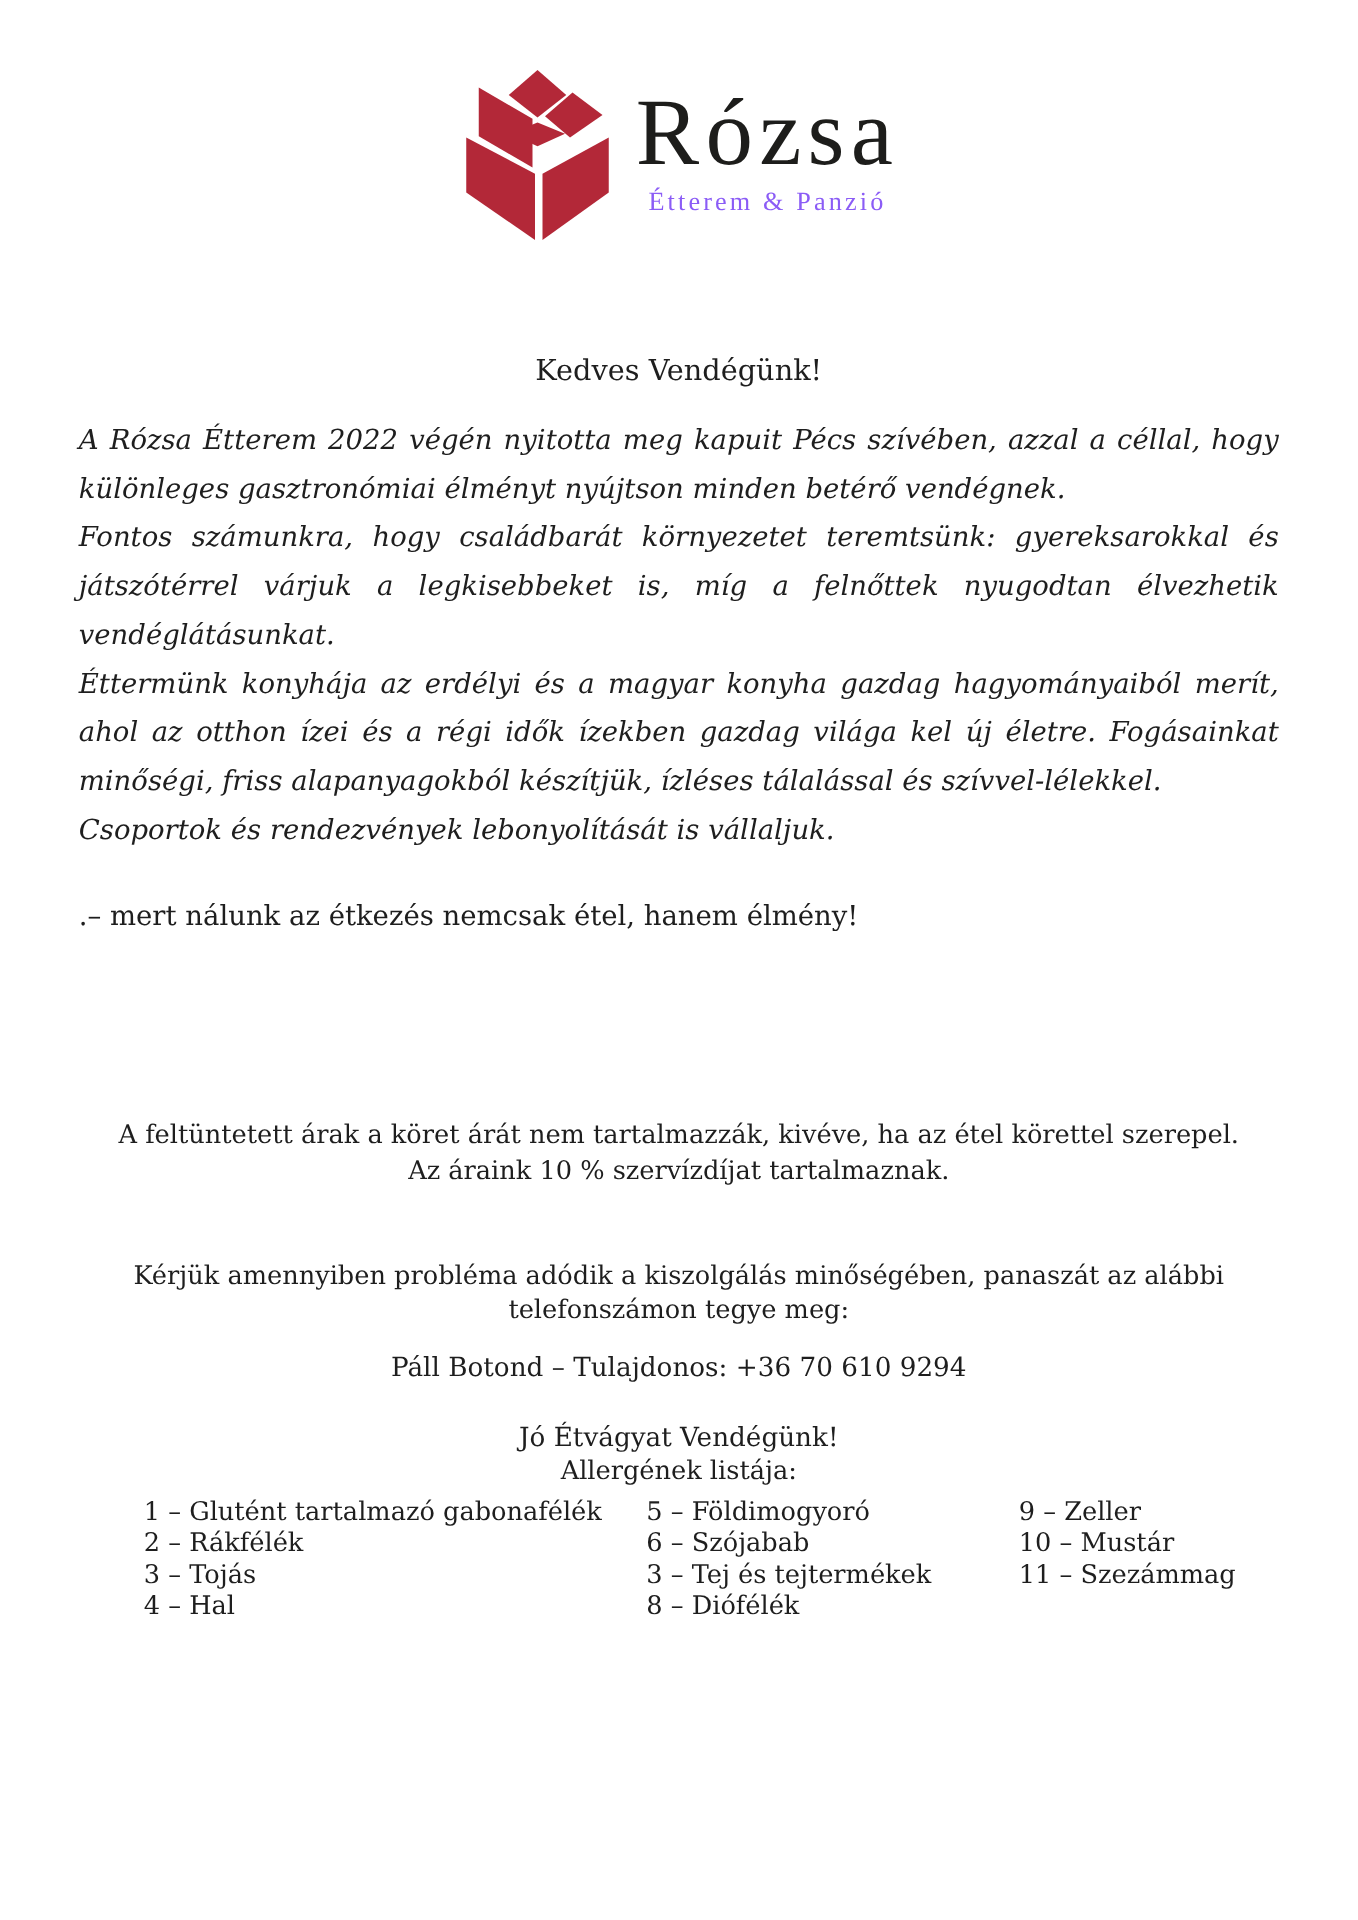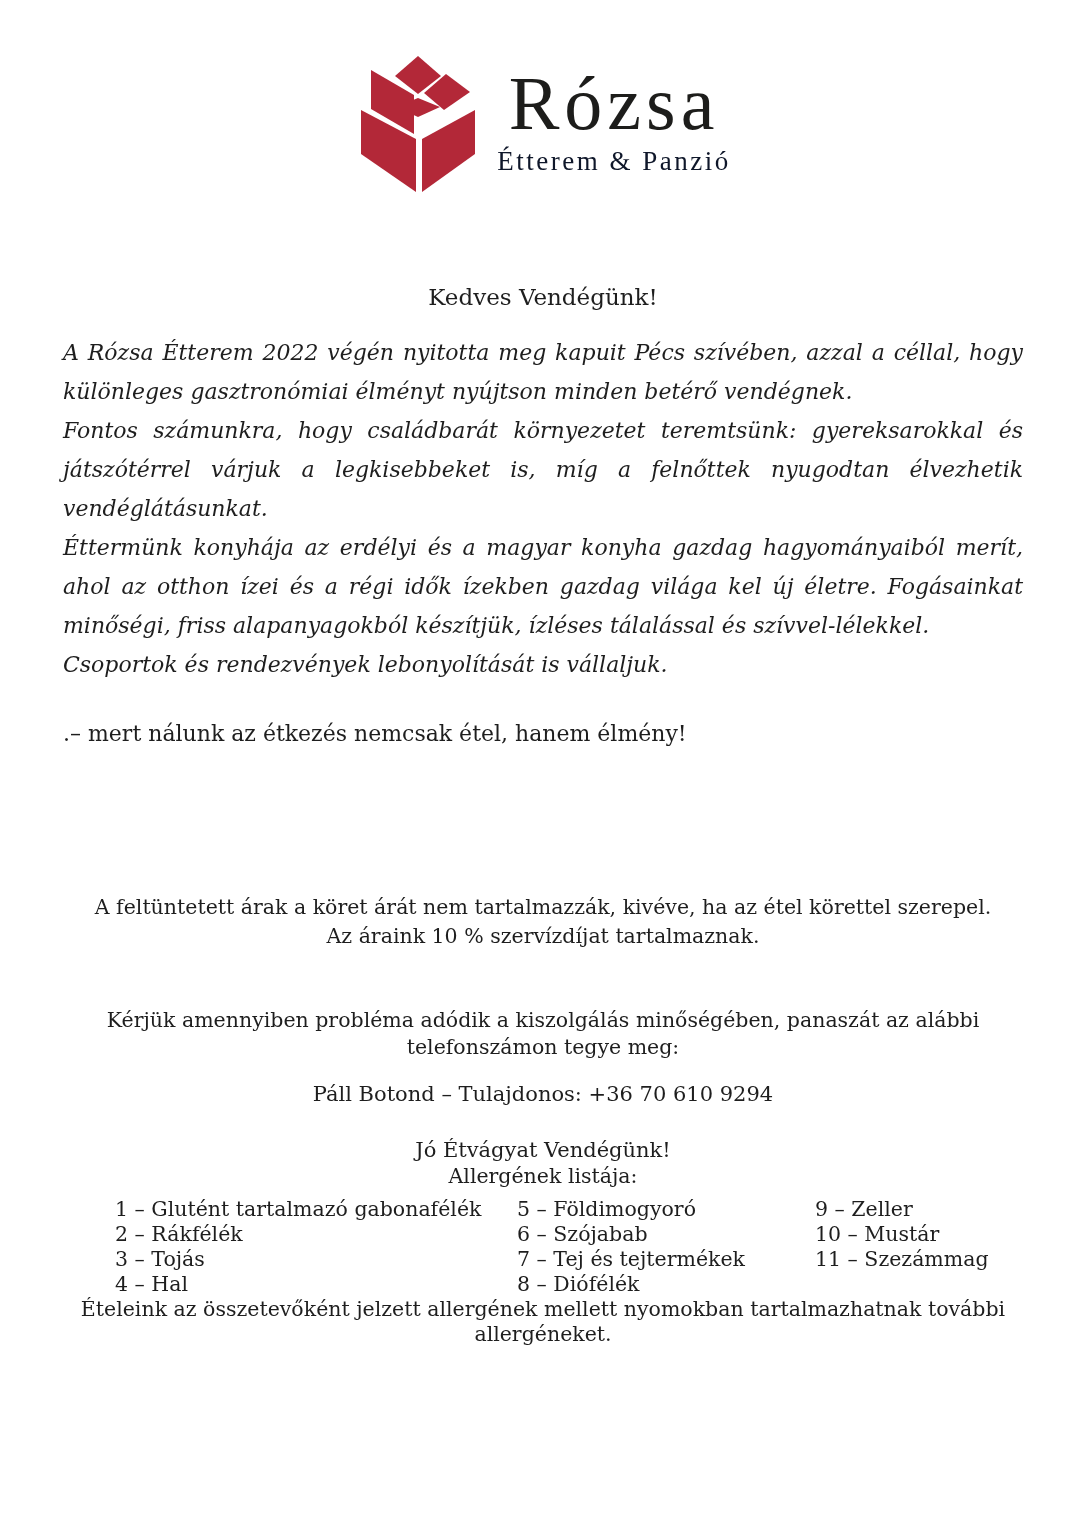--- a/index.html
+++ b/index.html
@@ -42,23 +42,23 @@
   .logo-name {
     font-family: "Liberation Serif", "DejaVu Serif", serif;
     font-size: 76px;
     line-height: 1;
     letter-spacing: 5px;
     color: #1d1d1b;
     font-weight: 400;
   }
   .logo-subtitle {
     font-family: "Liberation Serif", "DejaVu Serif", serif;
-    font-size: 27px;
+    font-size: 21px;
     letter-spacing: 2.5px;
-    color: #0f172a;
+    color: #8b5cf6;
     margin-top: 5px;
     white-space: nowrap;
   }
 
   
   .greeting {
     margin: 88px 0 0 0;
     font-size: 23px;
     font-weight: 400;
     text-align: center;
@@ -191,25 +191,24 @@
     <div class="allergen-columns">
         <div class="allergen-col">
           <div class="allergen-item">1 – Glutént tartalmazó gabonafélék</div>
           <div class="allergen-item">2 – Rákfélék</div>
           <div class="allergen-item">3 – Tojás</div>
           <div class="allergen-item">4 – Hal</div>
         </div>
         <div class="allergen-col">
           <div class="allergen-item">5 – Földimogyoró</div>
           <div class="allergen-item">6 – Szójabab</div>
-          <div class="allergen-item">7 – Tej és tejtermékek</div>
+          <div class="allergen-item">3 – Tej és tejtermékek</div>
           <div class="allergen-item">8 – Diófélék</div>
         </div>
         <div class="allergen-col">
           <div class="allergen-item">9 – Zeller</div>
           <div class="allergen-item">10 – Mustár</div>
           <div class="allergen-item">11 – Szezámmag</div>
         </div>
       </div>
-    <p class="allergen-footnote">Ételeink az összetevőként jelzett allergének mellett nyomokban tartalmazhatnak további allergéneket.</p>
   </section>
 
 </div>
 
 </body></html>

